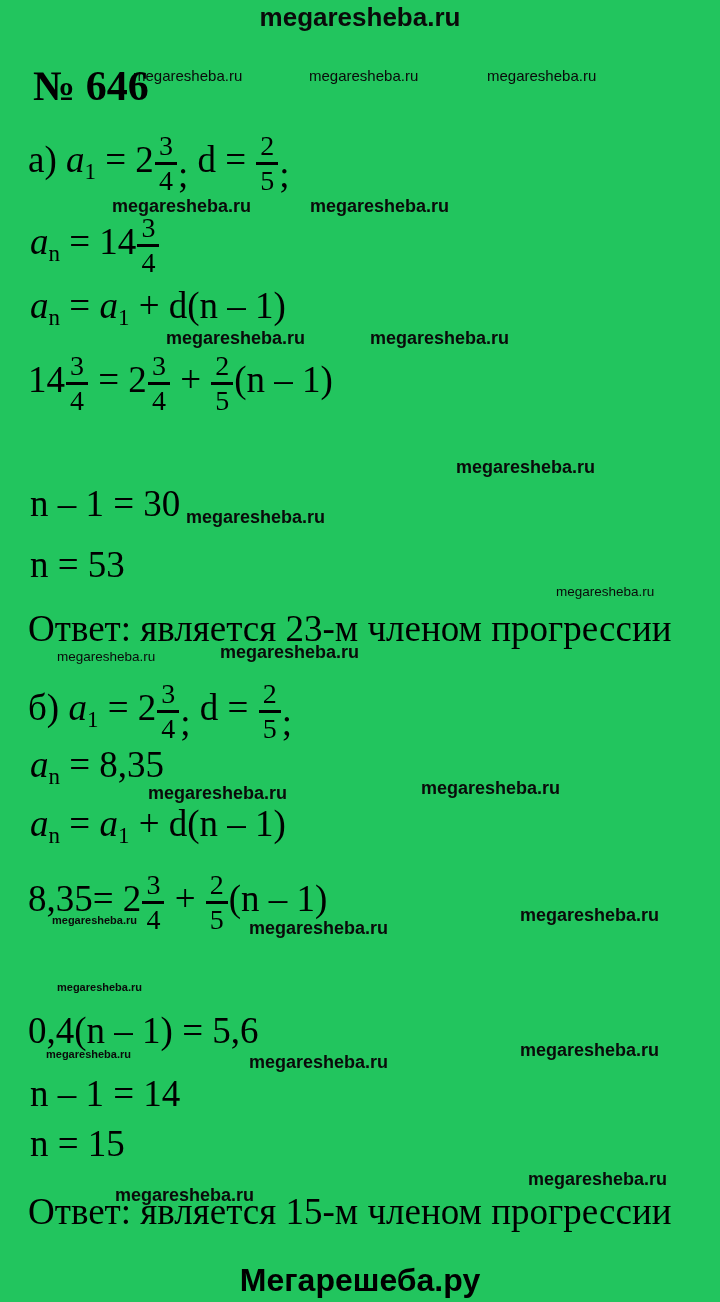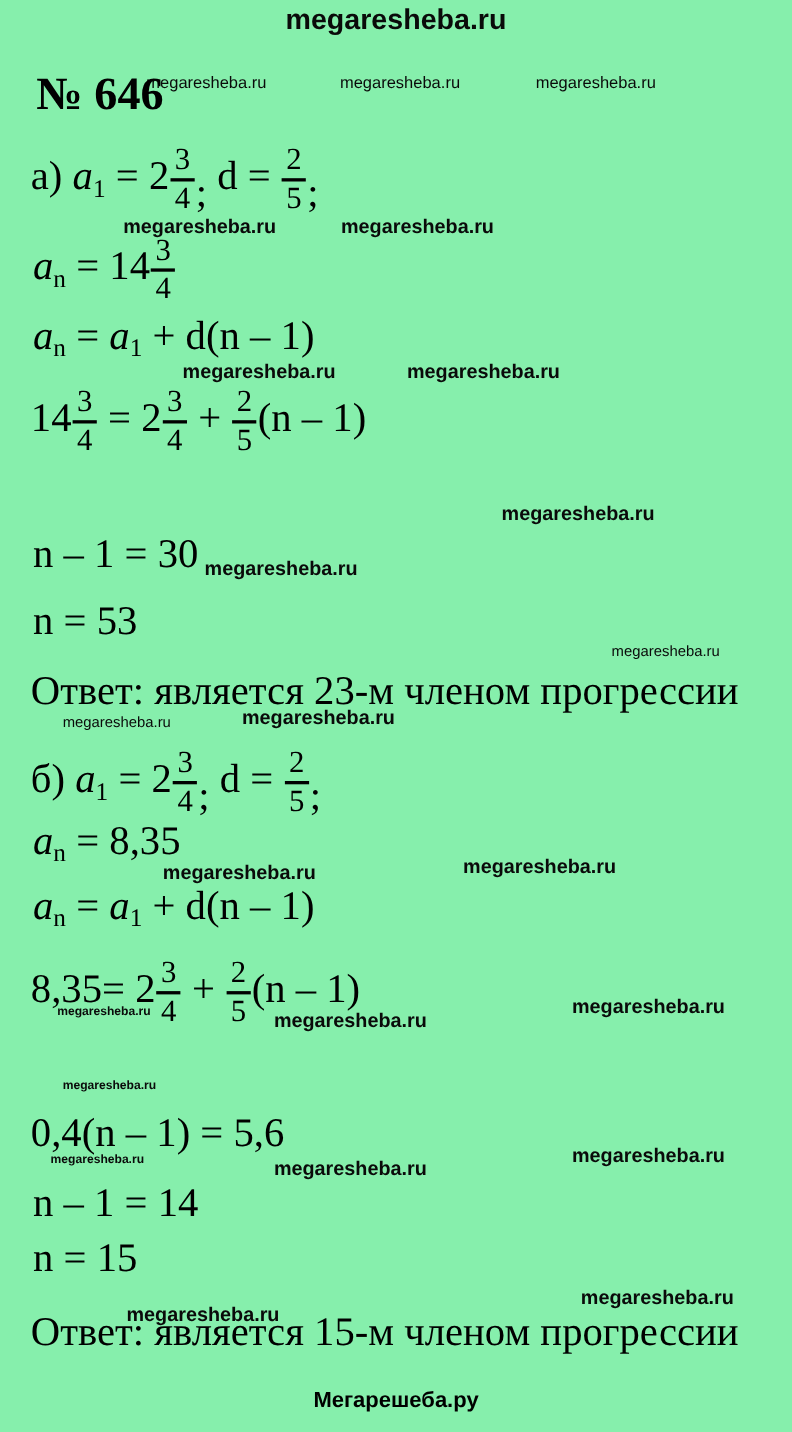--- a/index.html
+++ b/index.html
@@ -1,16 +1,16 @@
 <!DOCTYPE html>
 <html><head>
 <meta charset="utf-8">
 <style>
   html,body { margin:0; padding:0; background:#fff; }
-  .page { position:relative; width:720px; height:1302px; background:#86efac; overflow:hidden;
+  .page { position:relative; width:720px; height:1302px; background:#22c55e; overflow:hidden;
           font-family:"Liberation Serif", serif; color:#000; }
 
   
   .ml { position:absolute; font-size:37px; line-height:1; color:#000; white-space:pre; }
   .it { font-style:italic; }
   .sub { font-size:23px; position:relative; top:7px; }
   .frac { display:inline-flex; flex-direction:column; align-items:center; vertical-align:middle;
           font-size:28px; line-height:1; text-align:center; margin:0 1px; }
   .frac .num { border-bottom:3px solid #000; padding:0 4px 2px; }
   .frac .den { padding-top:2px; }
@@ -22,21 +22,21 @@
 
   
   .wm { position:absolute; font-family:"Liberation Sans", sans-serif; color:#0a0a0a; white-space:nowrap; }
   .wm-xl { font-size:26px; font-weight:bold; left:0; top:2px; width:720px; text-align:center; }
   .wm-lg { font-size:18px; font-weight:bold; }
   .wm-md { font-size:15px; }
   .wm-sm { font-size:13.5px; }
   .wm-xs { font-size:11px; font-weight:bold; }
 
   .footer { position:absolute; left:0; top:1262px; width:720px; text-align:center;
-            font-family:"Liberation Sans", sans-serif; font-size:20px; font-weight:bold; }
+            font-family:"Liberation Sans", sans-serif; font-size:32px; font-weight:bold; }
 </style>
 </head>
 <body>
 
 <div class="page">
 
   <div class="wm wm-xl">megaresheba.ru</div>
   <span class="wm wm-md" style="left:133px;top:67px">megaresheba.ru</span>
   <span class="wm wm-md" style="left:309px;top:67px">megaresheba.ru</span>
   <span class="wm wm-md" style="left:487px;top:67px">megaresheba.ru</span>

